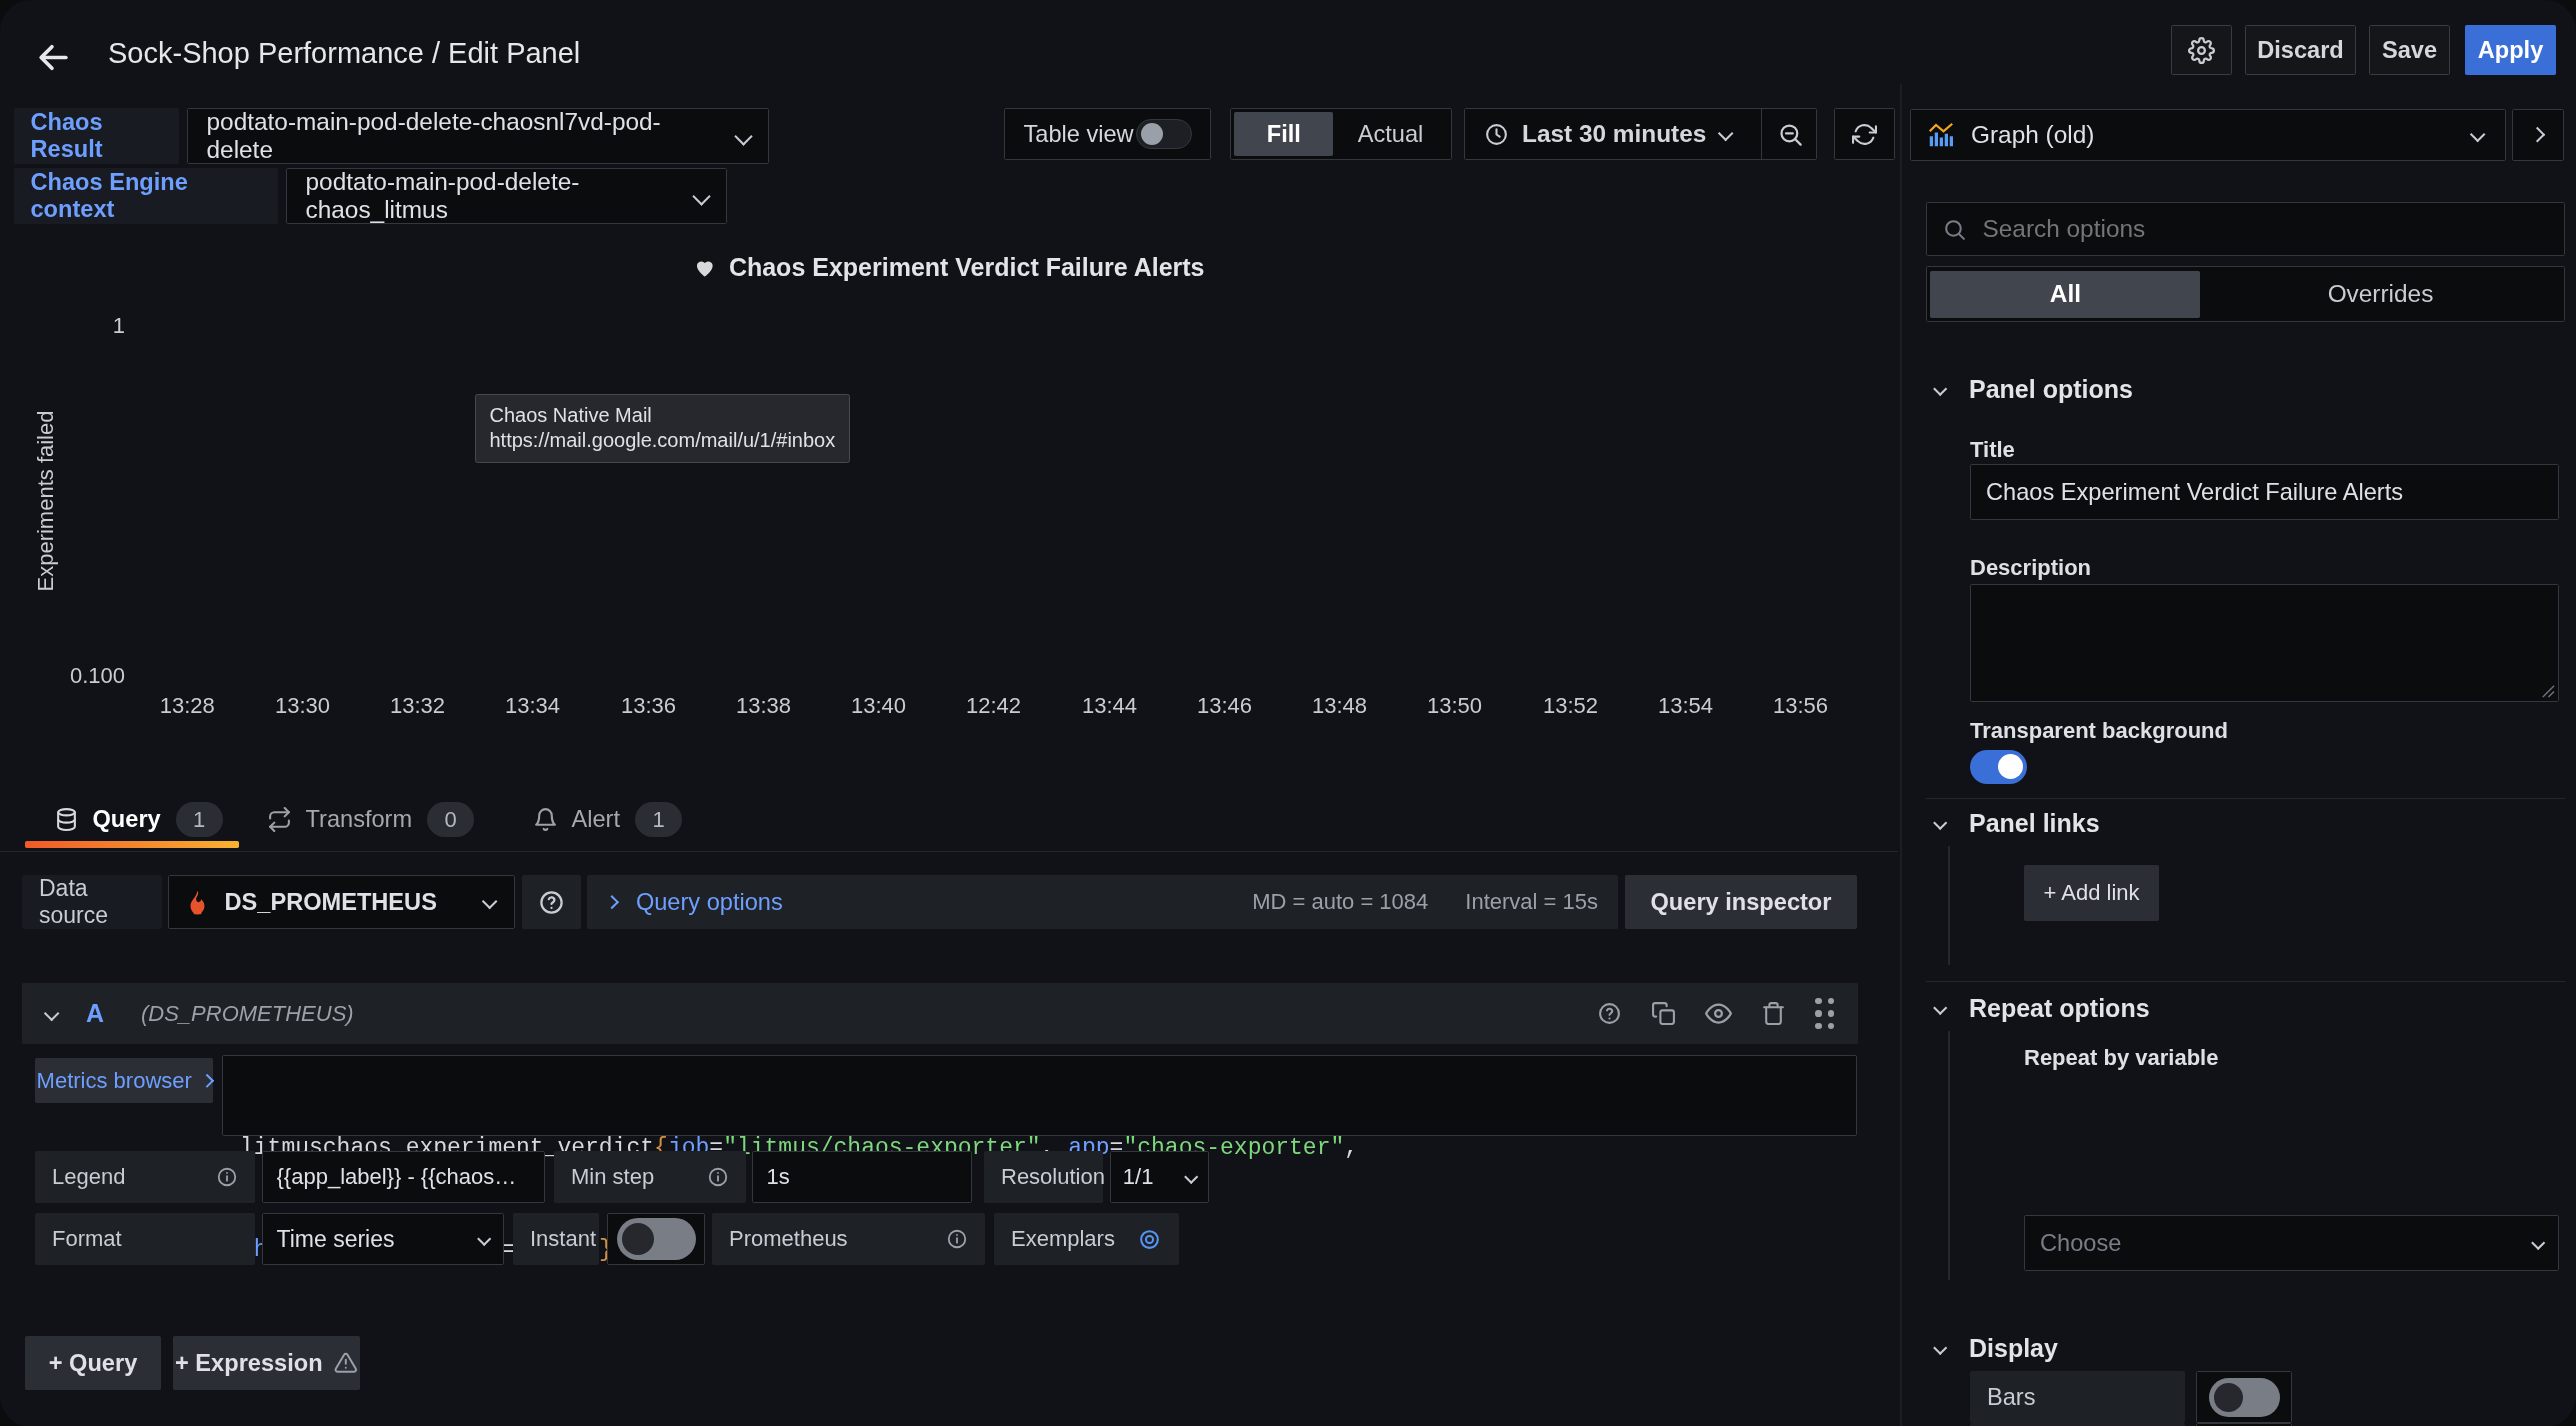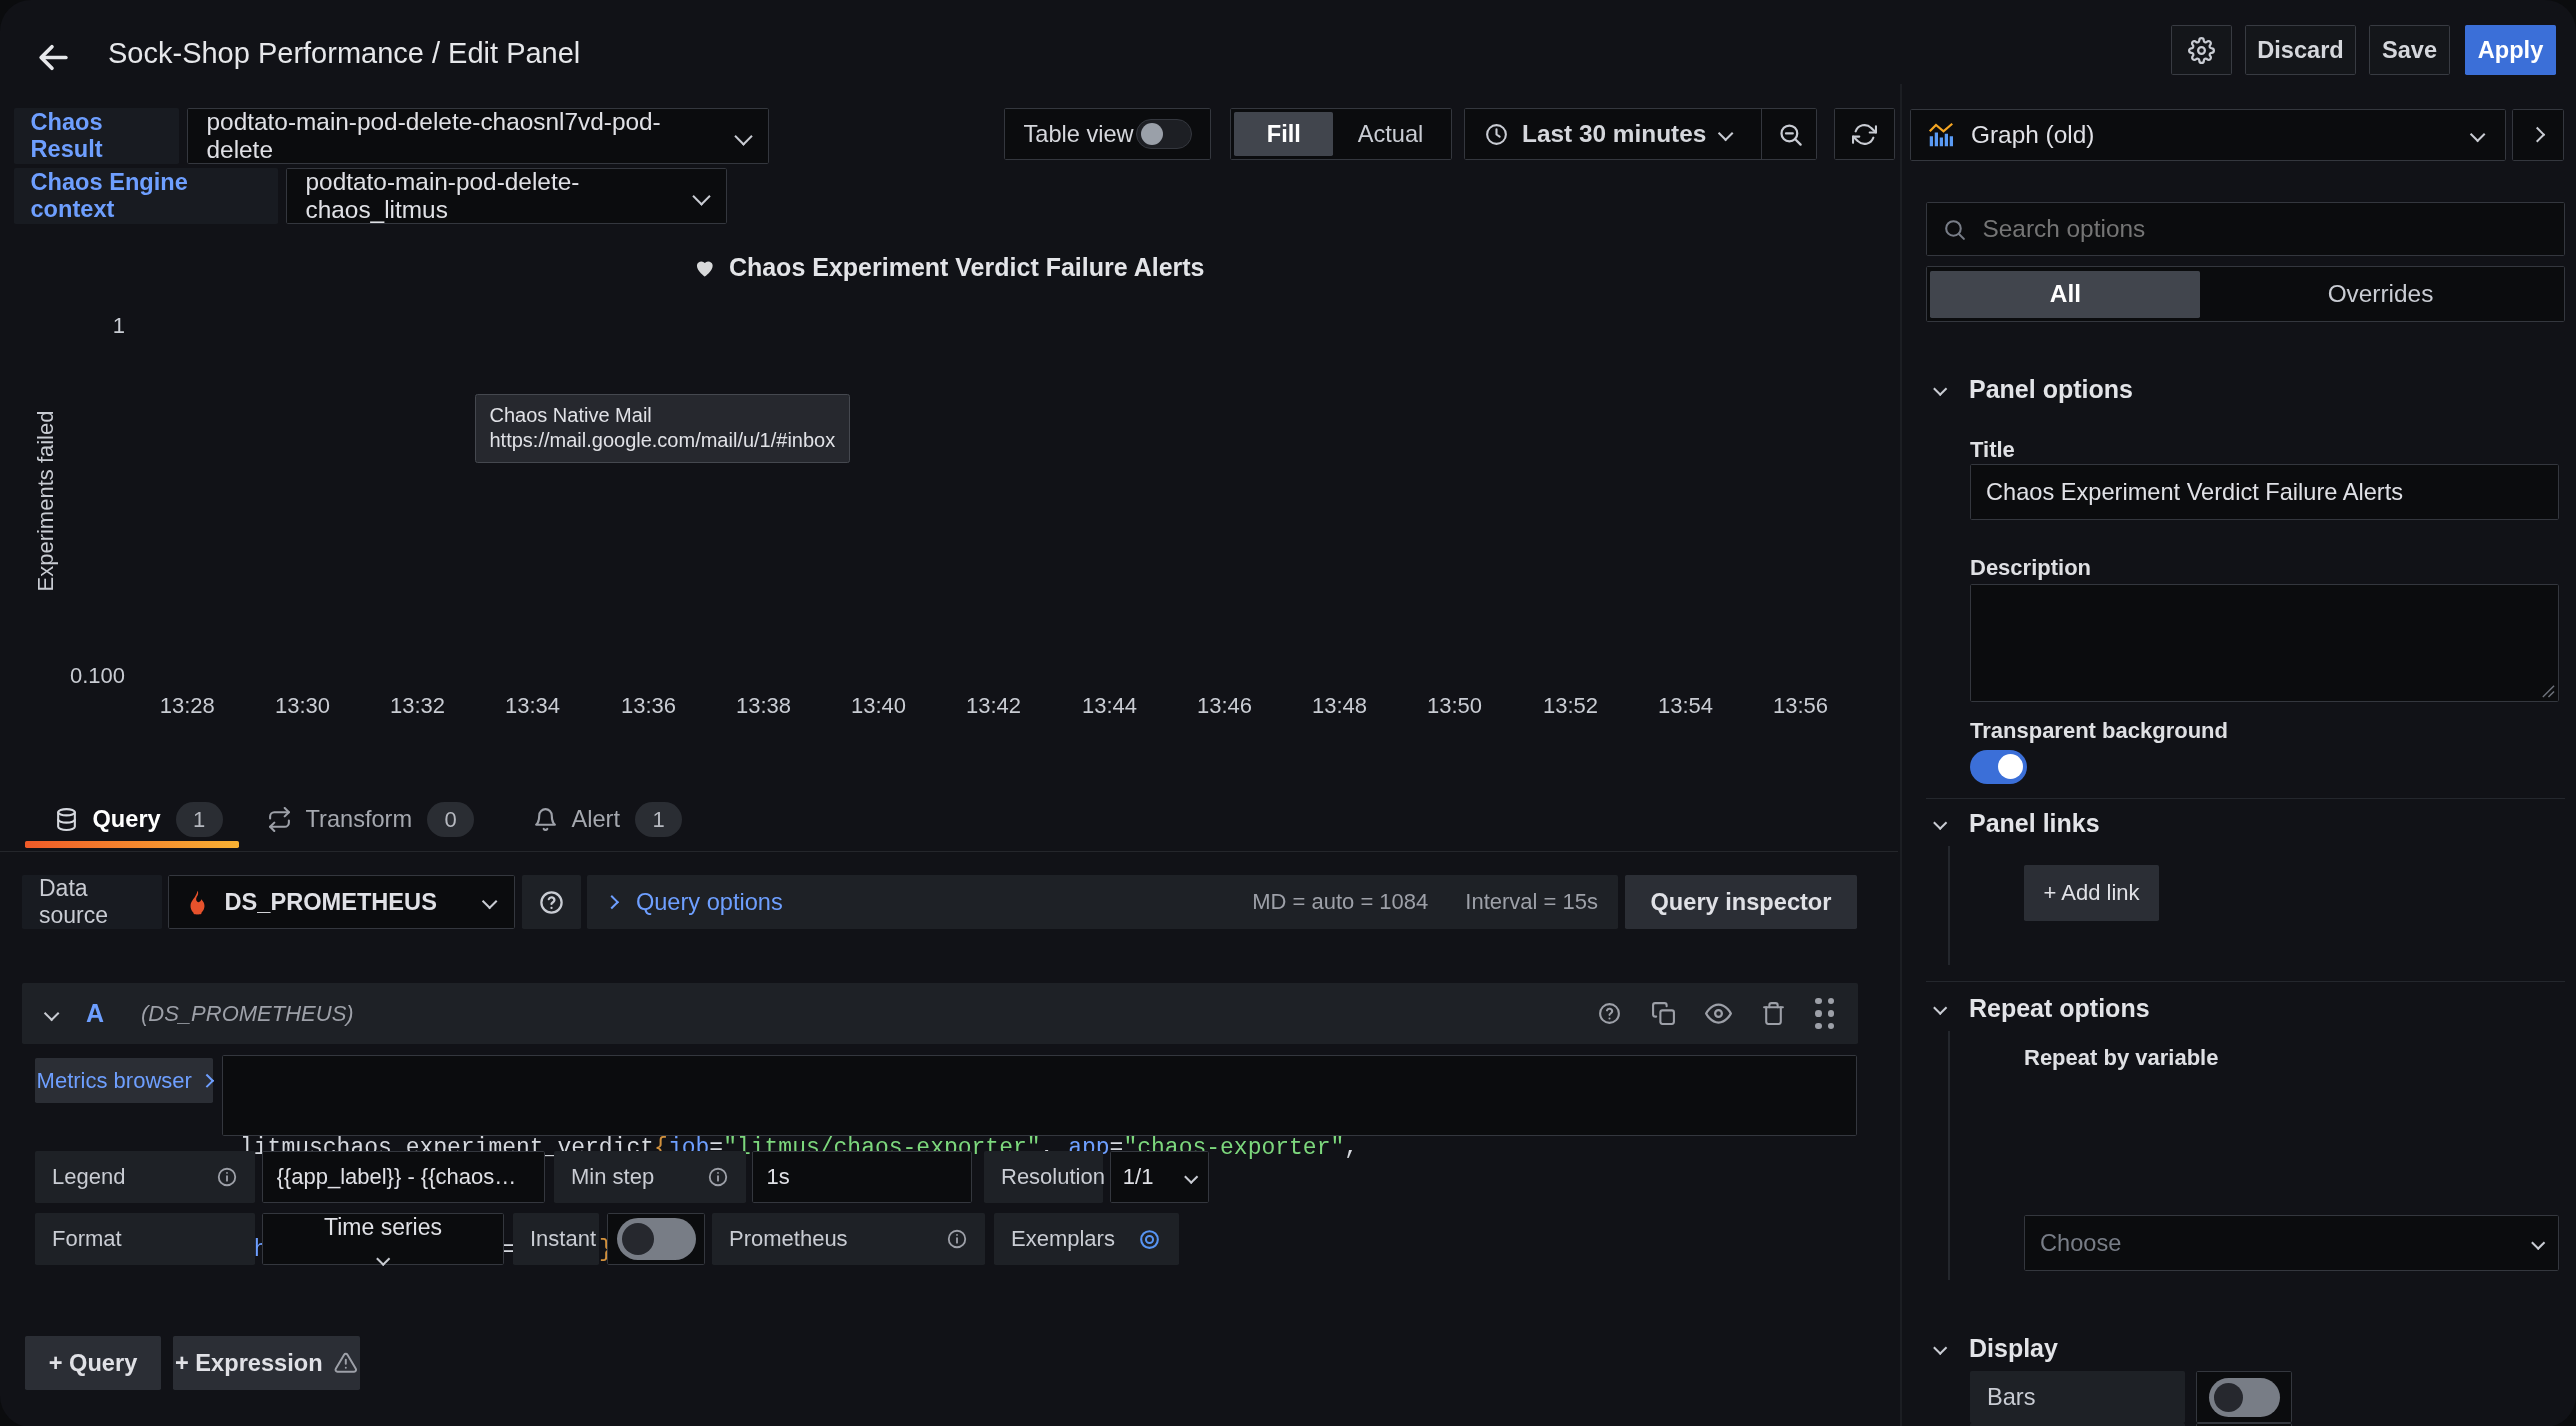--- a/index.html
+++ b/index.html
@@ -122,21 +122,21 @@
   </div>
 
   <div class="abs" style="left:135px;top:693px;width:1743px;height:29px;">
     <span class="xtick" style="left:1.7px;">13:28</span>
     <span class="xtick" style="left:117px;">13:30</span>
     <span class="xtick" style="left:232px;">13:32</span>
     <span class="xtick" style="left:347px;">13:34</span>
     <span class="xtick" style="left:463px;">13:36</span>
     <span class="xtick" style="left:578px;">13:38</span>
     <span class="xtick" style="left:693px;">13:40</span>
-    <span class="xtick" style="left:808px;">13:42</span>
+    <span class="xtick" style="left:808px;">12:42</span>
     <span class="xtick" style="left:924px;">13:44</span>
     <span class="xtick" style="left:1039px;">13:46</span>
     <span class="xtick" style="left:1154px;">13:48</span>
     <span class="xtick" style="left:1269px;">13:50</span>
     <span class="xtick" style="left:1385px;">13:52</span>
     <span class="xtick" style="left:1500px;">13:54</span>
     <span class="xtick" style="left:1615px;">13:56</span>
   </div>
 
   <div class="abs" style="left:0;top:851px;width:1898px;height:0.8px;background:#24262b;"></div>
@@ -260,21 +260,21 @@
   <div class="abs inp" style="left:752px;top:1151px;width:220px;height:52px;padding:0 13.5px;">
     <span style="font-size:22px;color:#e0e1e6;">1s</span>
   </div>
   <div class="abs lbx" style="left:984px;top:1151px;width:119px;height:52px;">Resolution</div>
   <div class="abs inp" style="left:1110px;top:1151px;width:99px;height:52px;padding:0 11.8px;justify-content:space-between;">
     <span style="font-size:22px;color:#e0e1e6;">1/1</span>
     <span class="chev" style="color:#c9ccd3;width:8.4px;height:8.4px;"></span>
   </div>
 
   <div class="abs lbx" style="left:35px;top:1213px;width:220px;height:52px;">Format</div>
-  <div class="abs inp" style="left:262px;top:1213px;width:242px;height:52px;padding:0 13.5px;justify-content:space-between;flex-direction:column;">
+  <div class="abs inp" style="left:262px;top:1213px;width:242px;height:52px;padding:0 13.5px;justify-content:space-between;">
     <span style="font-size:23px;color:#e0e1e6;">Time series</span>
     <span class="chev" style="color:#c9ccd3;width:8.4px;height:8.4px;"></span>
   </div>
   <div class="abs lbx" style="left:513px;top:1213px;width:86px;height:52px;">Instant</div>
   <div class="abs inp" style="left:607px;top:1213px;width:98px;height:52px;justify-content:center;">
     <span class="sw sw-gray">
         <span class="knob"></span>
       </span>
   </div>
   <div class="abs lbx" style="left:712px;top:1213px;width:273px;height:52px;justify-content:space-between;">

